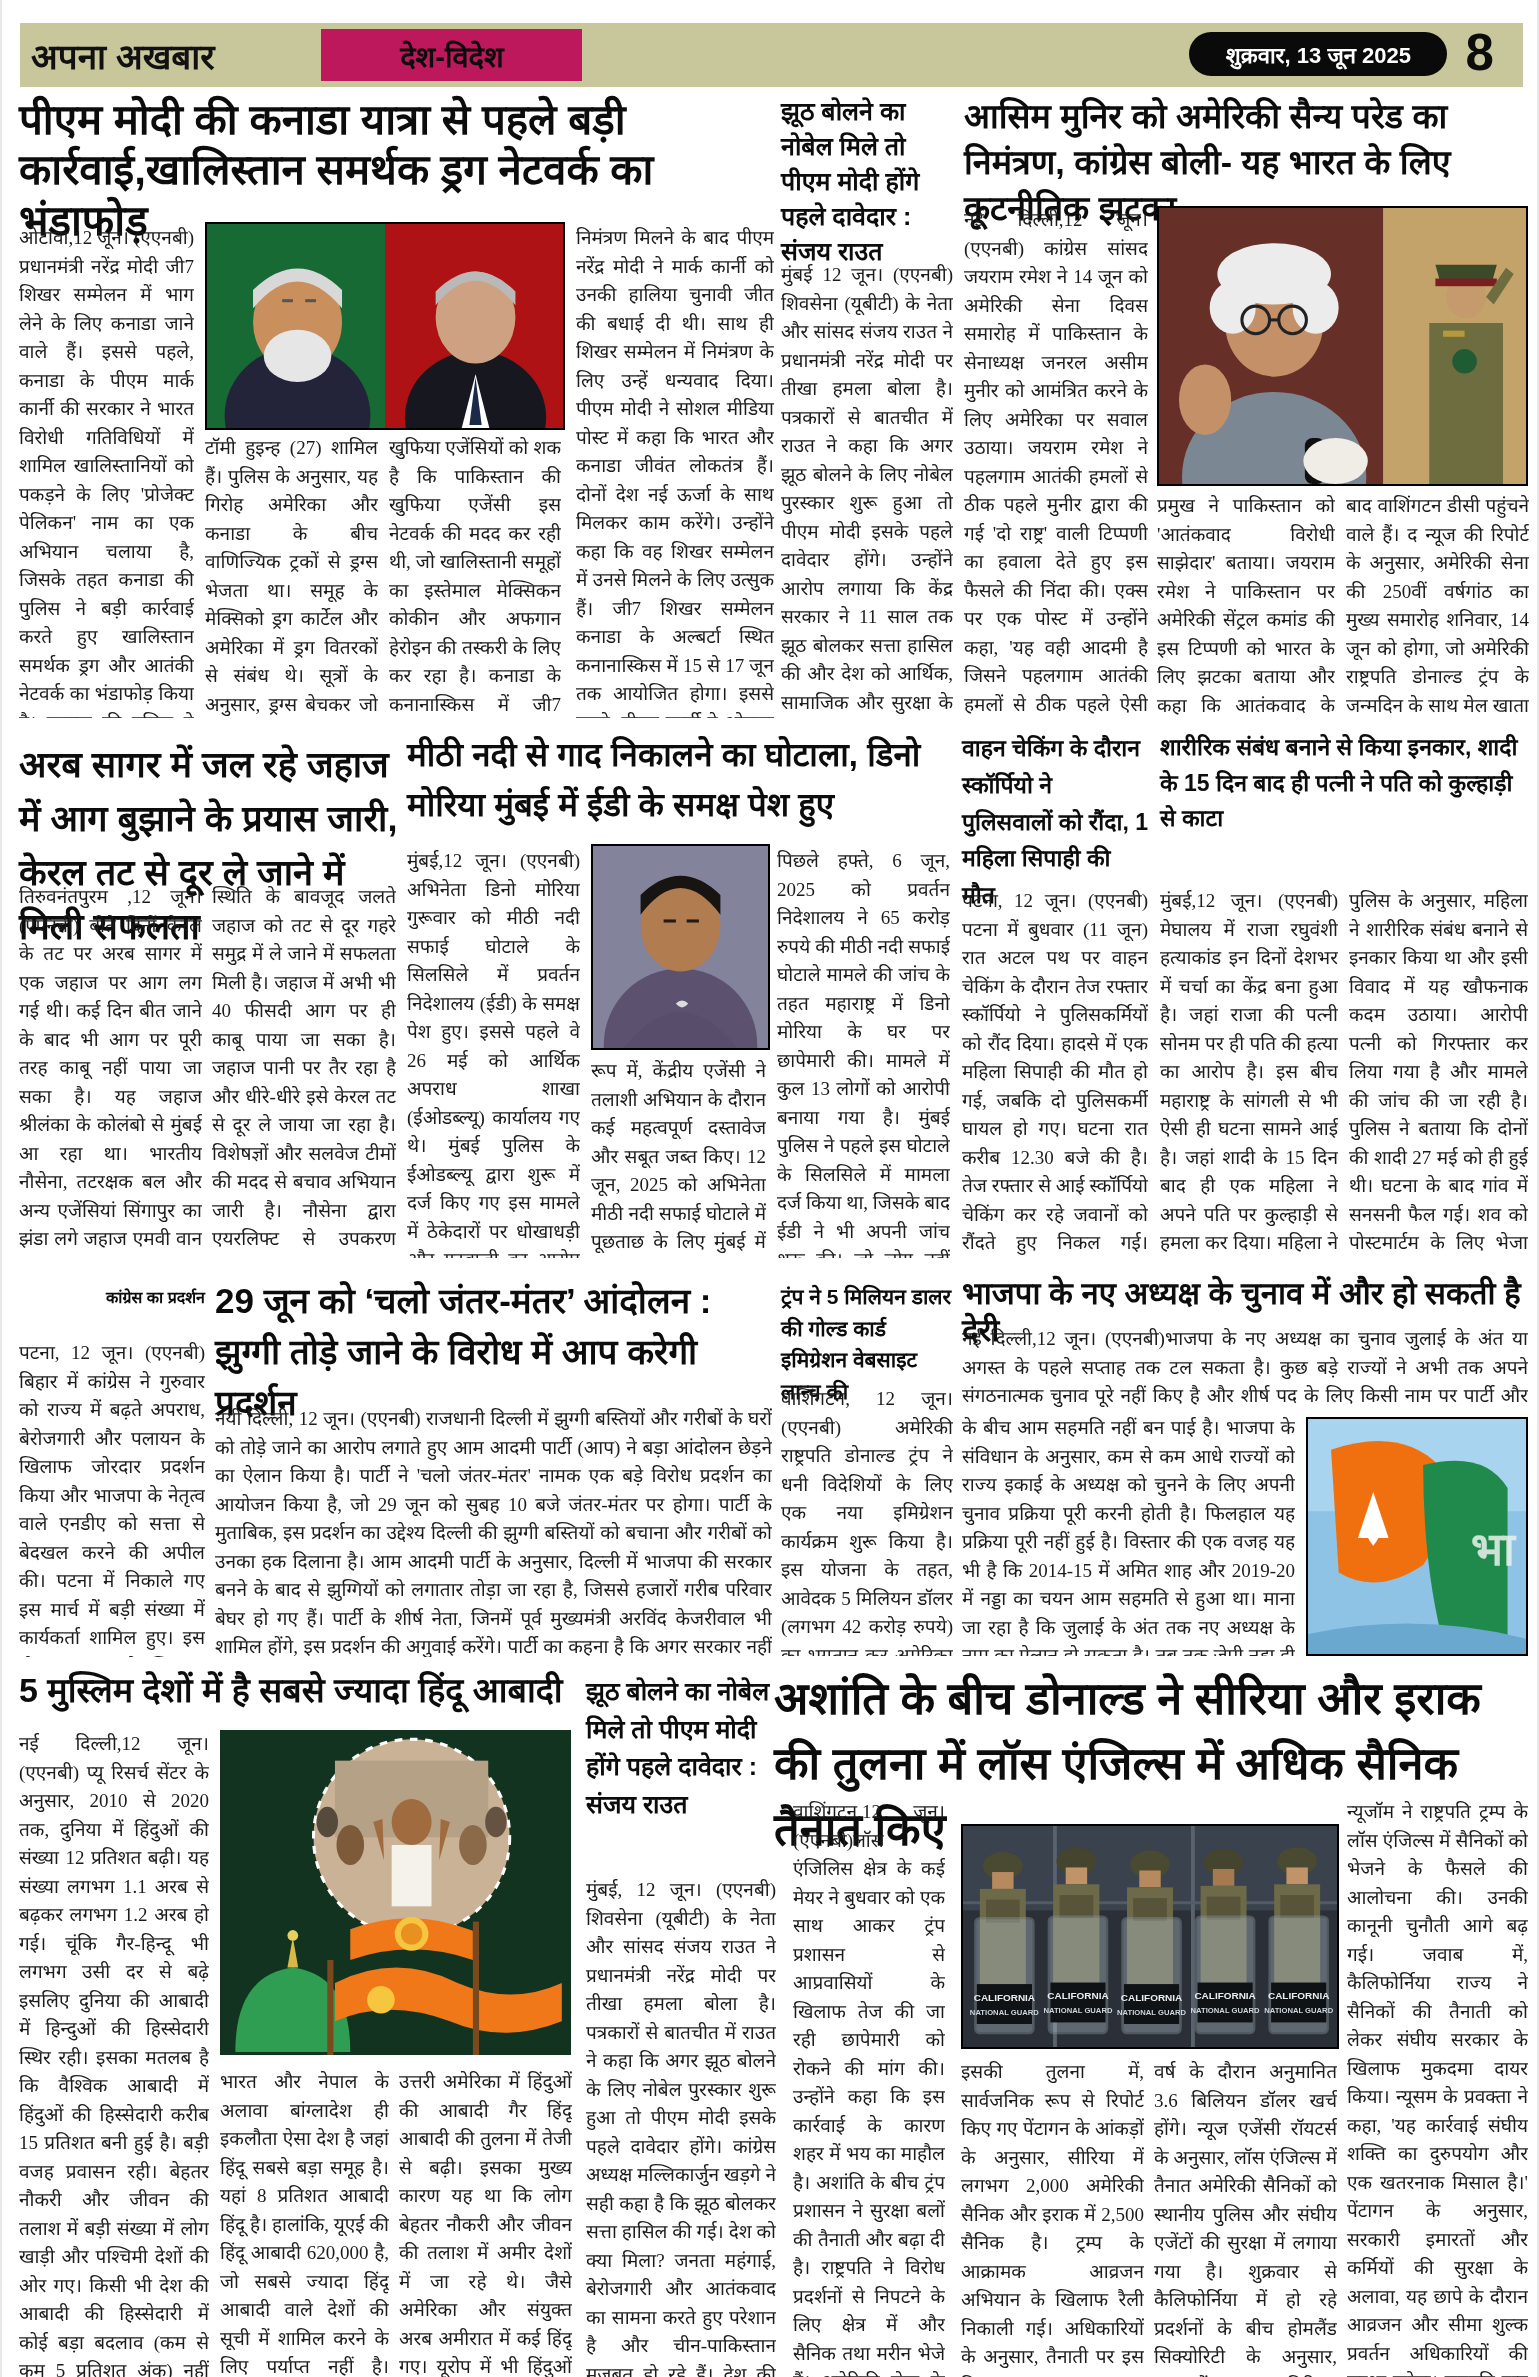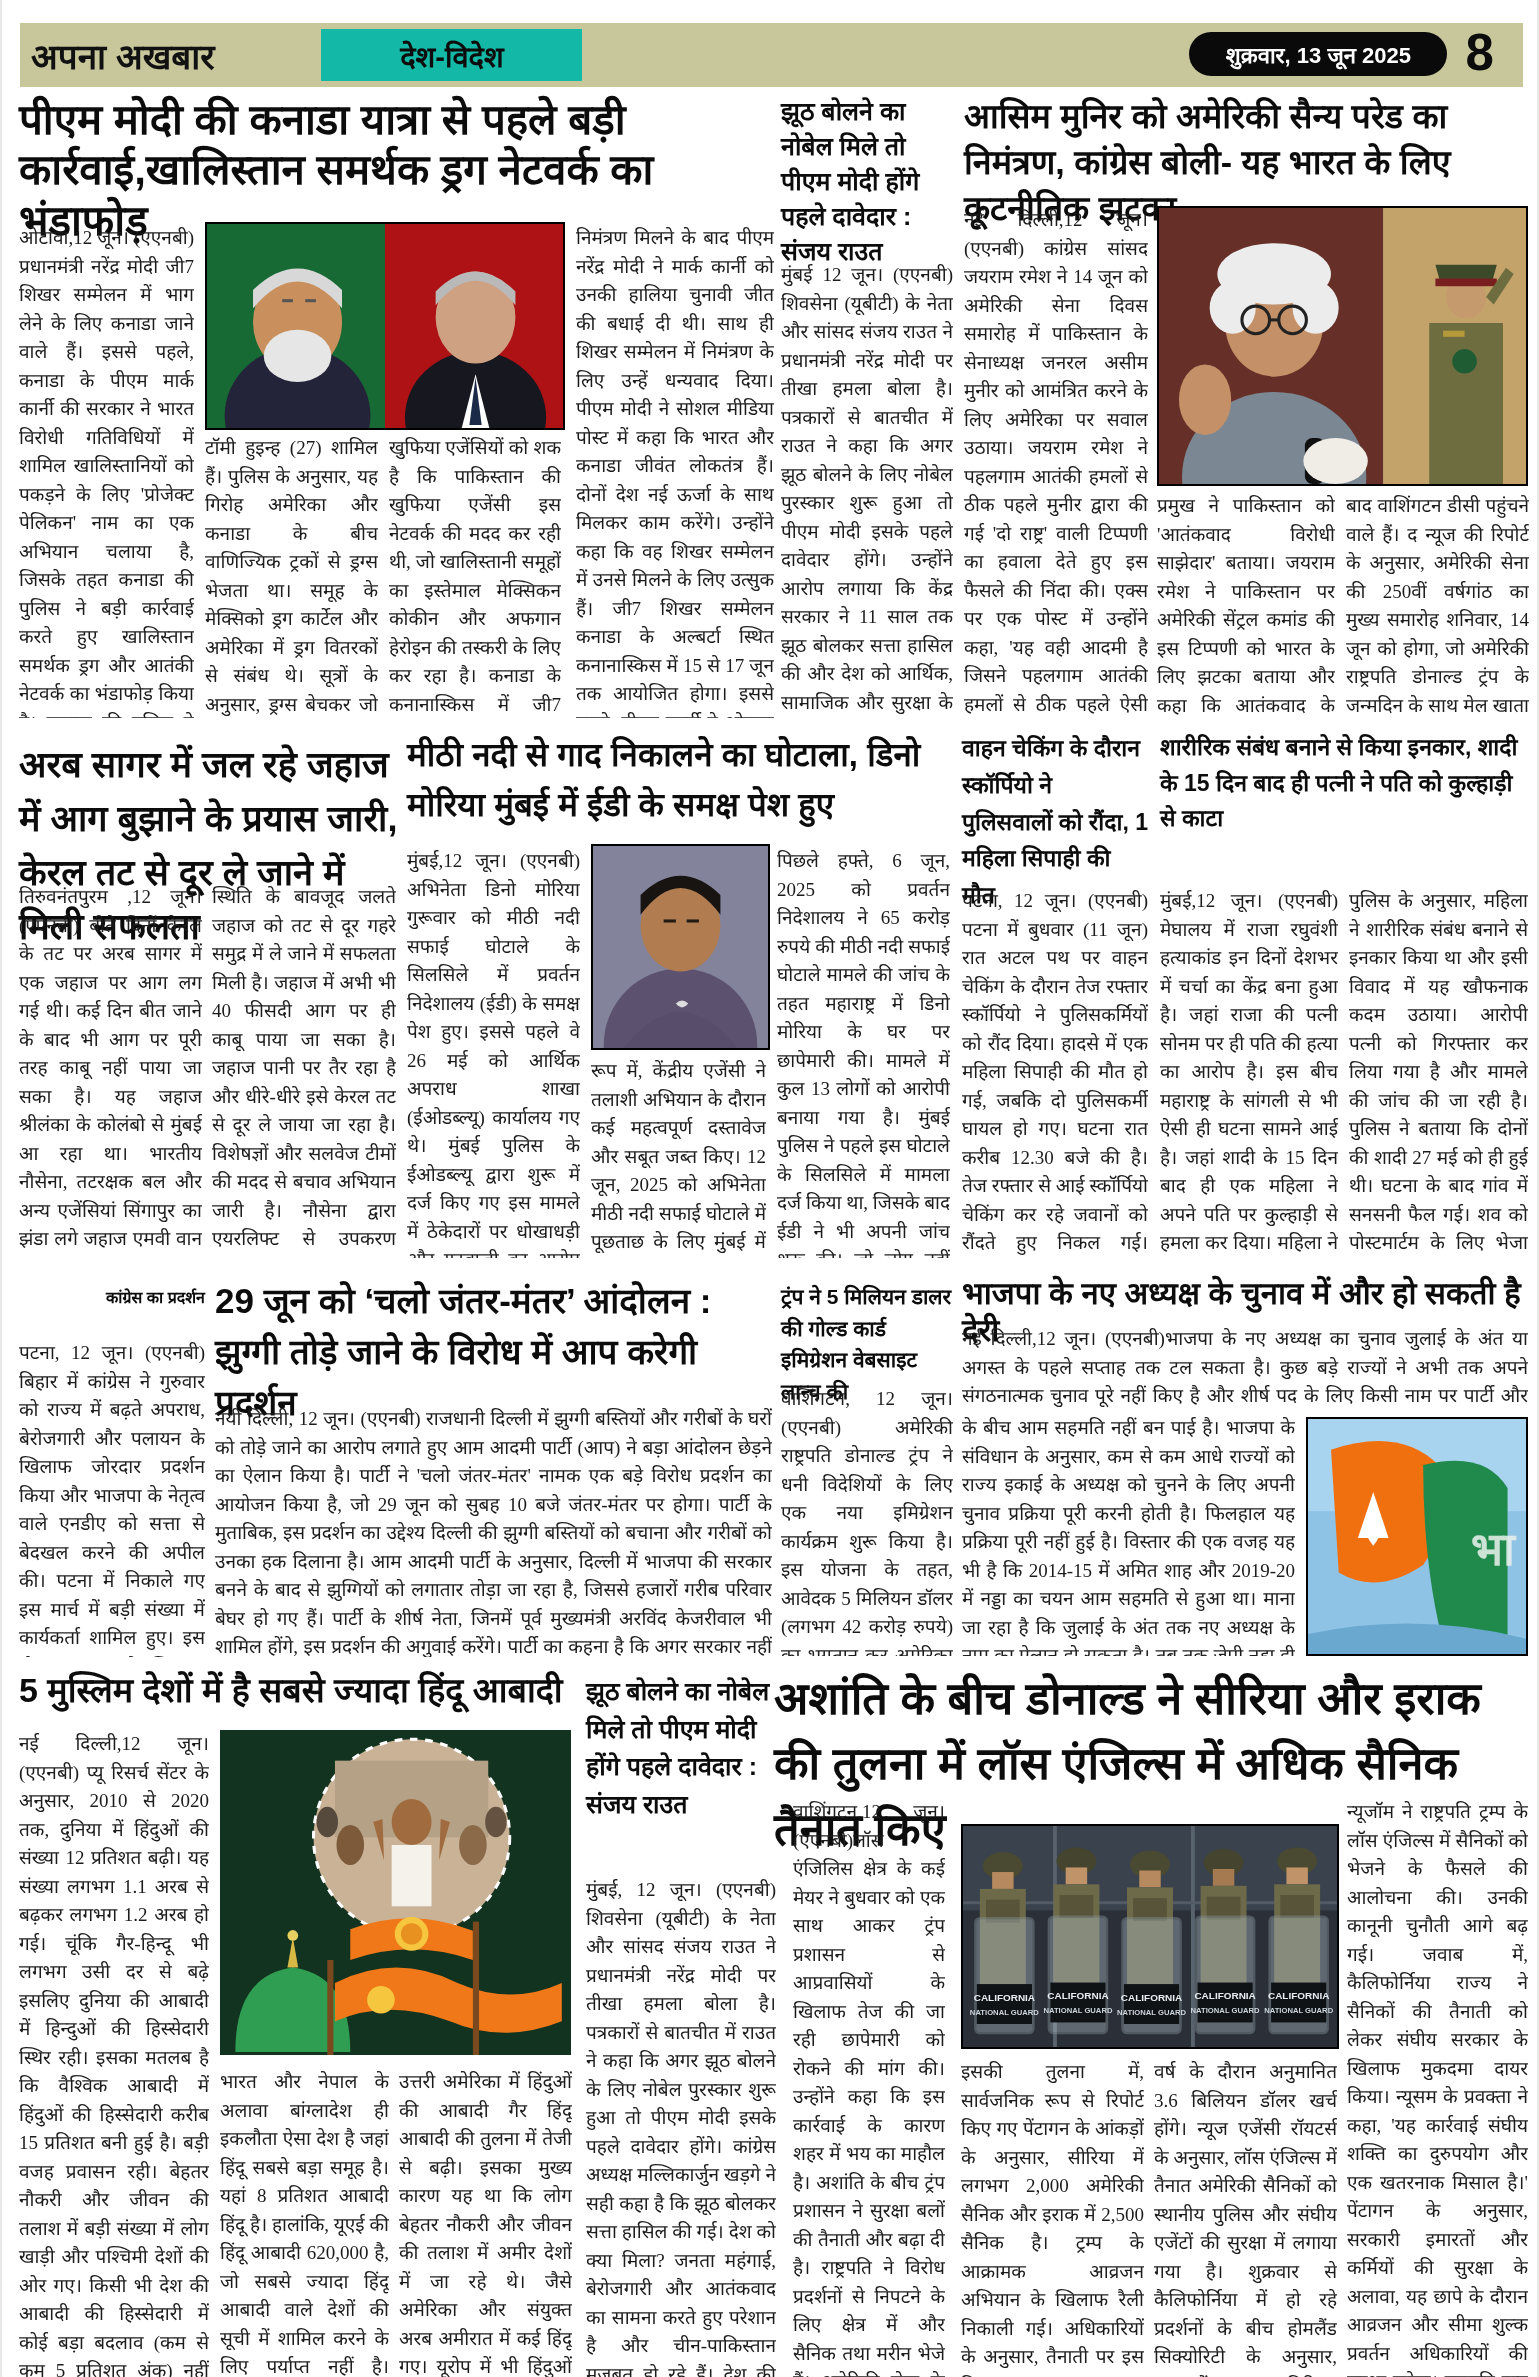--- a/index.html
+++ b/index.html
@@ -4,21 +4,21 @@
 <style>
   html,body{margin:0;padding:0;background:#e8e8e8;}
   #page{position:relative;width:1535px;height:2377px;background:#ffffff;margin:0 auto;overflow:hidden;}
   .abs{position:absolute;}
   .h{font-family:"Liberation Sans",sans-serif;font-weight:bold;color:#0c0c0c;line-height:1.2;}
   .b{font-family:"Liberation Serif",serif;font-size:19px;line-height:1.5;text-align:justify;color:#1b1b1b;overflow:hidden;}
   .photo{position:absolute;border:2.3px solid #000;overflow:hidden;background:#888;}
   .photo svg{display:block;width:100%;height:100%;}
   #masthead{position:absolute;left:18.4px;top:23px;width:1503px;height:64px;background:#c8c69b;}
   #paper-name{position:absolute;left:10.7px;top:9.2px;font-family:"Liberation Sans",sans-serif;font-weight:bold;font-size:35px;color:#111;}
-  #section-box{position:absolute;left:301px;top:6.1px;width:261px;height:52px;background:#14b8a6;display:flex;align-items:center;justify-content:center;font-family:"Liberation Sans",sans-serif;font-weight:bold;font-size:29px;color:#0c0c0c;}
+  #section-box{position:absolute;left:301px;top:6.1px;width:261px;height:52px;background:#be185d;display:flex;align-items:center;justify-content:center;font-family:"Liberation Sans",sans-serif;font-weight:bold;font-size:29px;color:#0c0c0c;}
   #date-pill{position:absolute;left:1169px;top:9.2px;width:258px;height:44px;background:#0a0a0a;border-radius:23px;display:flex;align-items:center;justify-content:center;color:#fff;font-family:"Liberation Sans",sans-serif;font-weight:bold;font-size:22px;}
   #page-num{position:absolute;left:1445px;top:0px;font-family:"Liberation Sans",sans-serif;font-weight:bold;font-size:51px;color:#0c0c0c;}
 </style>
 </head>
 <body>
 
 <div id="page">
 
   <div id="masthead">
     <div id="paper-name">अपना अखबार</div>

